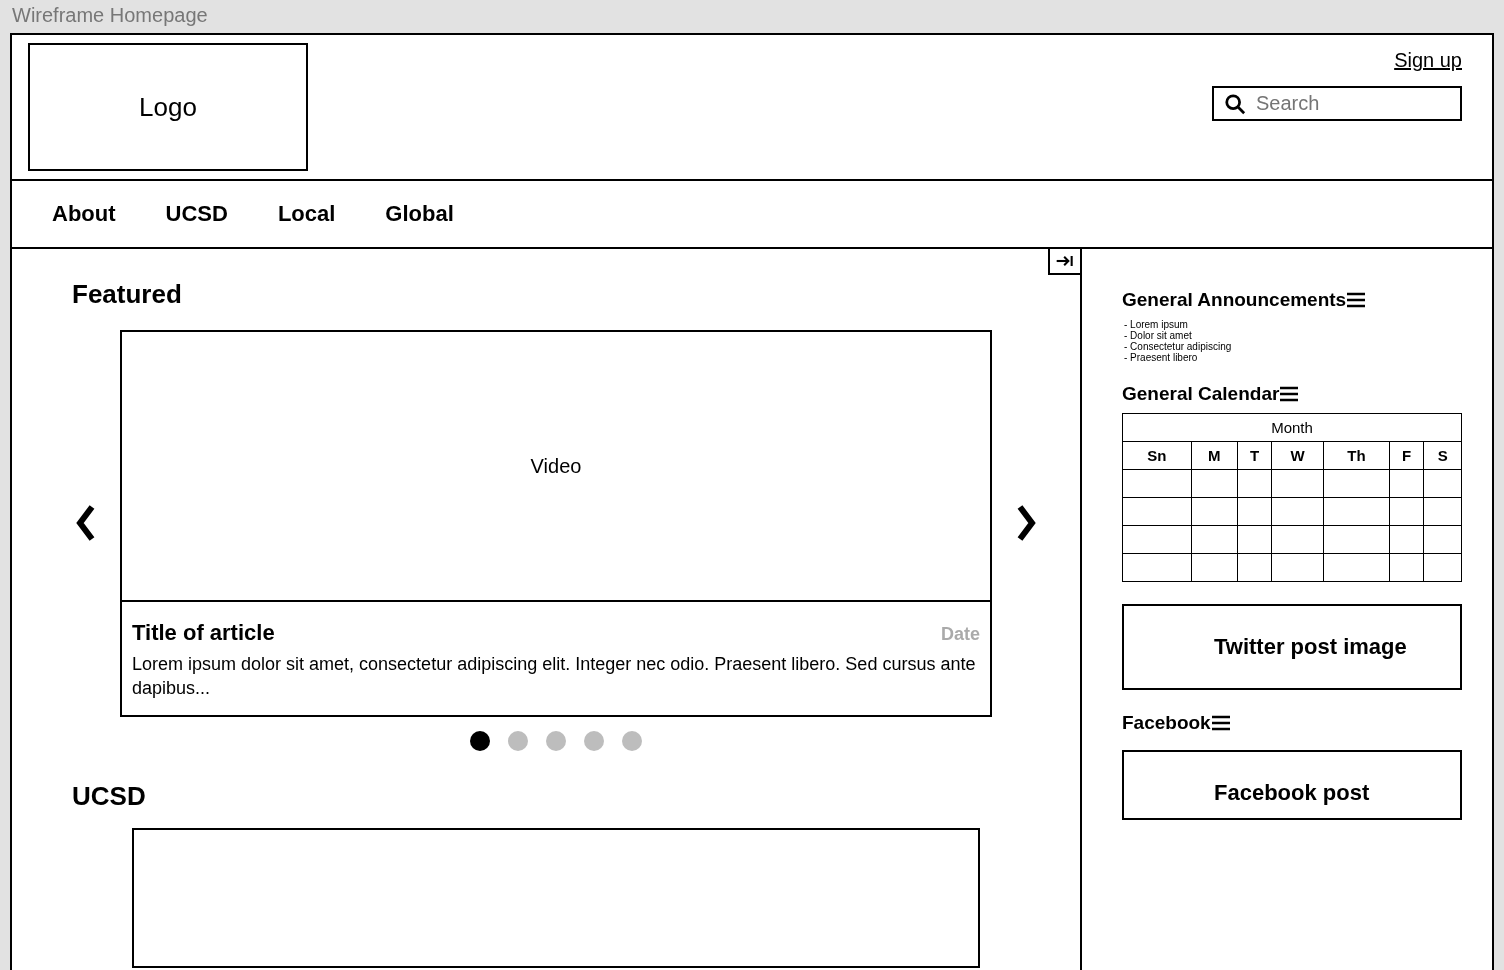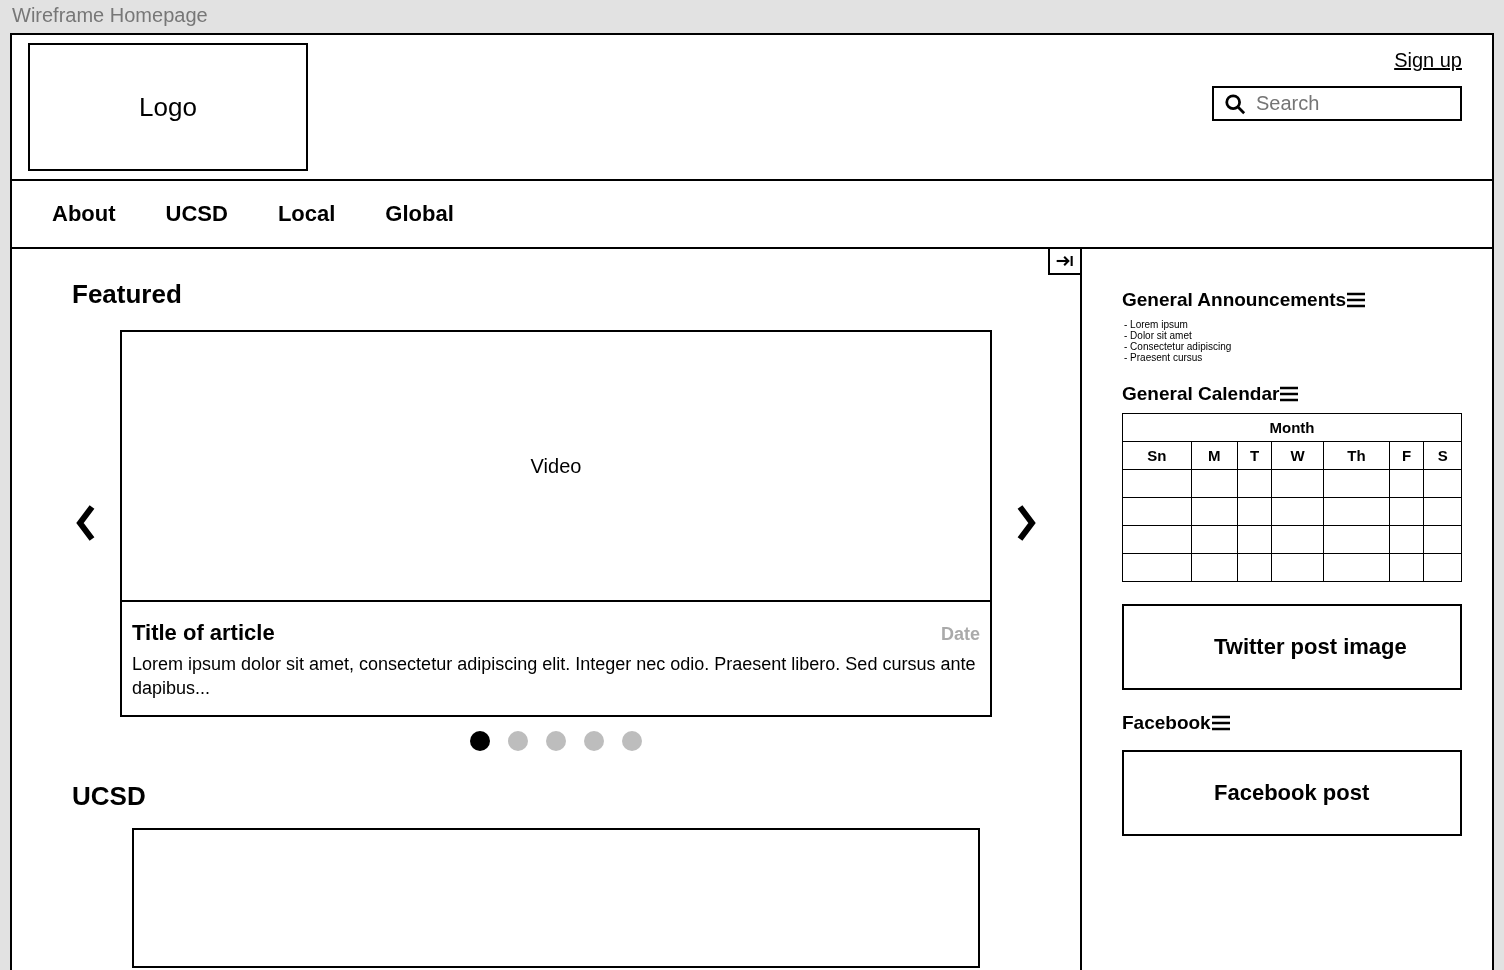--- a/index.html
+++ b/index.html
@@ -169,21 +169,21 @@
   width: 100%;
   margin-bottom: 22px;
 }
 .cal-table th, .cal-table td {
   border: 1.5px solid #000;
   text-align: center;
   font-size: 15px;
   height: 28px;
 }
 .cal-month th {
-  font-weight: bold;
+  font-weight: normal;
 }
 .side-box {
   border: 2px solid #000;
   padding: 28px 10px;
   margin-bottom: 22px;
 }
 .side-box-text {
   font-size: 22px;
   font-weight: bold;
   text-align: left;
@@ -290,21 +290,21 @@
                 <line x1="1" y1="8" x2="19" y2="8" stroke="#000" stroke-width="2.5"></line>
                 <line x1="1" y1="14" x2="19" y2="14" stroke="#000" stroke-width="2.5"></line>
               </svg>
           </span>
         </div>
       </div>
       <div class="announce-list">
           <div>Lorem ipsum</div>
           <div>Dolor sit amet</div>
           <div>Consectetur adipiscing</div>
-          <div>Praesent cursus</div>
+          <div>Praesent libero</div>
         </div>
 
       <div class="side-header">
         <div class="side-title">General Calendar</div>
         <div class="hamburger">
           <span>
             <svg width="20" height="16" viewBox="0 0 20 16">
                 <line x1="1" y1="2" x2="19" y2="2" stroke="#000" stroke-width="2.5"></line>
                 <line x1="1" y1="8" x2="19" y2="8" stroke="#000" stroke-width="2.5"></line>
                 <line x1="1" y1="14" x2="19" y2="14" stroke="#000" stroke-width="2.5"></line>
@@ -374,19 +374,19 @@
         <div class="hamburger">
           <span>
             <svg width="20" height="16" viewBox="0 0 20 16">
                 <line x1="1" y1="2" x2="19" y2="2" stroke="#000" stroke-width="2.5"></line>
                 <line x1="1" y1="8" x2="19" y2="8" stroke="#000" stroke-width="2.5"></line>
                 <line x1="1" y1="14" x2="19" y2="14" stroke="#000" stroke-width="2.5"></line>
               </svg>
           </span>
         </div>
       </div>
-      <div class="side-box" style="padding-bottom:28px;margin-top:16px;">
+      <div class="side-box" style="padding-bottom:12px;margin-top:16px;">
         <div class="side-box-text">Facebook post</div>
       </div>
 
     </div>
   </div>
 </div>
 
 </body></html>

